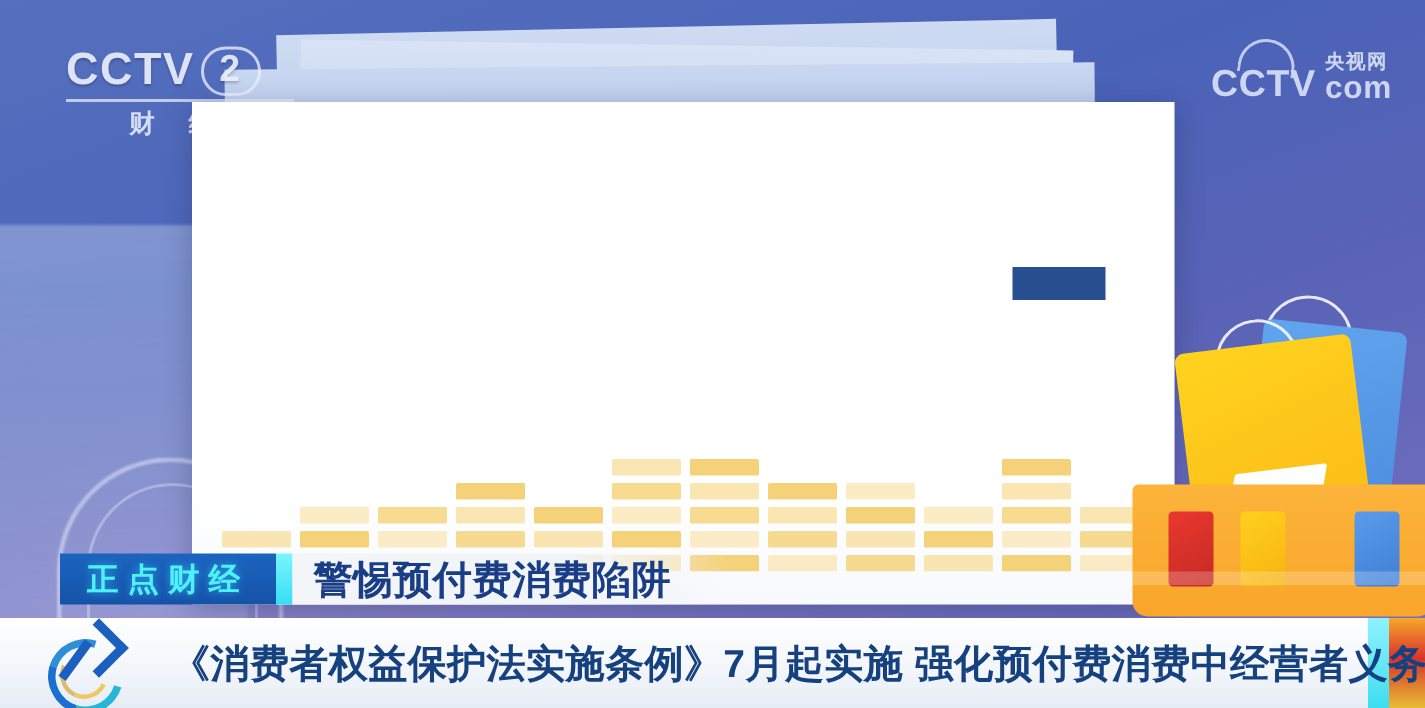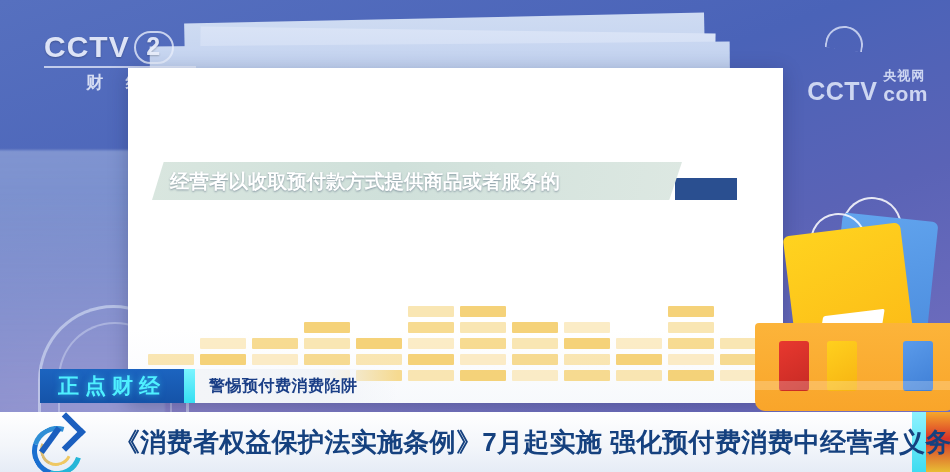--- a/index.html
+++ b/index.html
@@ -155,21 +155,21 @@
   }
   .cctv2 .underline{height:2px;background:rgba(233,238,251,.8);margin-top:2px;width:152px;}
   .cctv2 .cn{
     color:#e9eefb;font-size:17px;font-weight:700;letter-spacing:9px;
     text-align:center;margin-top:3px;width:150px;opacity:.95;
   }
 
   
   .wm{position:absolute;right:22px;top:34px;display:flex;align-items:flex-end;gap:6px;opacity:.88;}
   .wm .wmtxt{color:#dfe6fa;font-size:25px;font-weight:700;letter-spacing:.5px;line-height:1;}
-  .wm .wmcn{color:#dfe6fa;font-size:13px;font-weight:700;line-height:1.05;letter-spacing:1px;margin-top:35px;}
+  .wm .wmcn{color:#dfe6fa;font-size:13px;font-weight:700;line-height:1.05;letter-spacing:1px;}
   .wm .wmcom{color:#dfe6fa;font-size:21px;font-weight:700;line-height:1;letter-spacing:.5px;}
   .wm .wmarc{
     position:absolute;right:64px;top:-8px;width:34px;height:22px;
     border:2px solid #dfe6fa;border-bottom:none;border-radius:20px 20px 0 0;
     transform:rotate(8deg);opacity:.9;
   }
 
   
   .lower{position:absolute;left:40px;top:369px;height:34px;display:flex;align-items:stretch;}
   .prog{
@@ -179,21 +179,21 @@
   .prog span{
     color:#4ff0ff;font-size:21px;font-weight:700;letter-spacing:6px;
     text-shadow:0 0 6px rgba(60,230,255,.55);
   }
   .cyanbar{width:11px;background:linear-gradient(180deg,#7af4ff,#35dff2);}
   .headline{
     background:linear-gradient(90deg,#f3f5f8 0%,#f1f4f8 62%,rgba(241,244,248,0) 100%);
     padding:0 40px 0 14px;display:flex;align-items:center;
   }
   .headline span{
-    color:#1a3e86;font-size:16px;font-weight:700;letter-spacing:.5px;white-space:nowrap;
+    color:#1a3e86;font-size:26px;font-weight:700;letter-spacing:.5px;white-space:nowrap;
   }
 
   
   .ticker{
     position:absolute;left:0;bottom:0;width:912px;height:60px;
     background:linear-gradient(180deg,#ffffff 0%,#f2f5fa 60%,#e6ecf6 100%);
     display:flex;align-items:center;
   }
   .ticker-logo{position:relative;width:76px;height:52px;margin-left:26px;flex:none;}
   .ticker-logo .ring{
@@ -329,24 +329,20 @@
         <div class="col" style="left: 592px;">
           <div class="blk" style="background: rgb(251, 233, 189);"></div>
           <div class="blk" style="background: rgb(246, 213, 126);"></div>
           <div class="blk" style="background: rgb(249, 226, 166);"></div>
         </div>
       </div>
   </div>
 
 
   <div class="subtitle-tab"></div>
-  <div class="subtitle-wrap">
-    <div class="subtitle-shape"></div>
-    <span>经营者以收取预付款方式提供商品或者服务的</span>
-  </div>
 
 
   <div class="bags">
     <div class="handle h1"></div>
     <div class="bag bag-blue"></div>
     <div class="handle h2"></div>
     <div class="bag bag-yellow">
       <div class="tag"></div>
     </div>
     <div class="basket">

